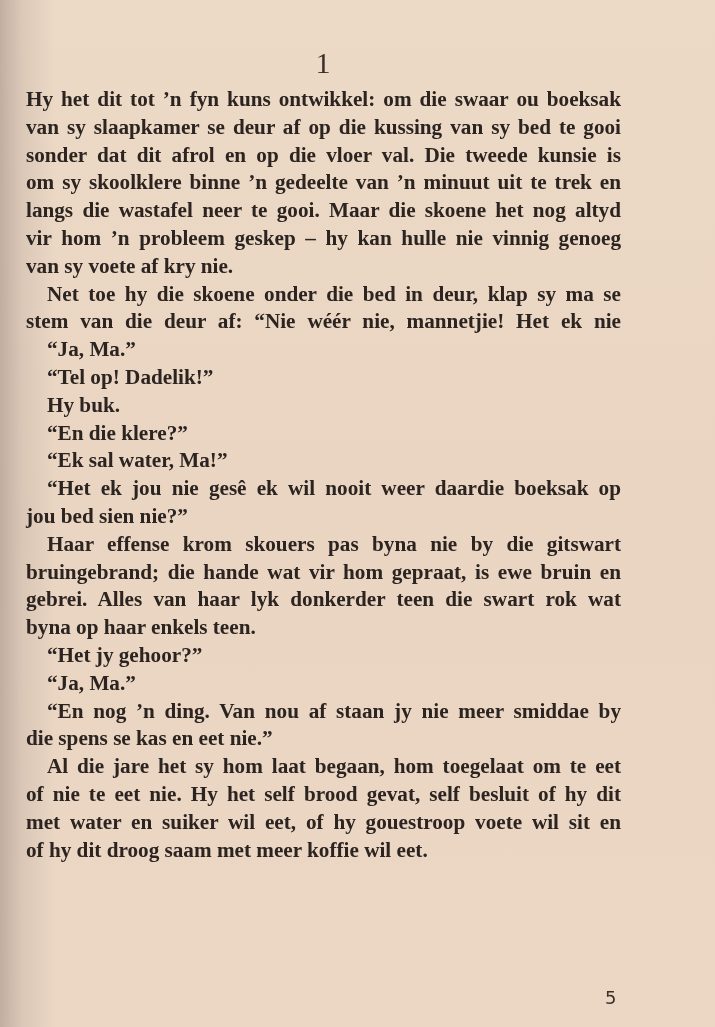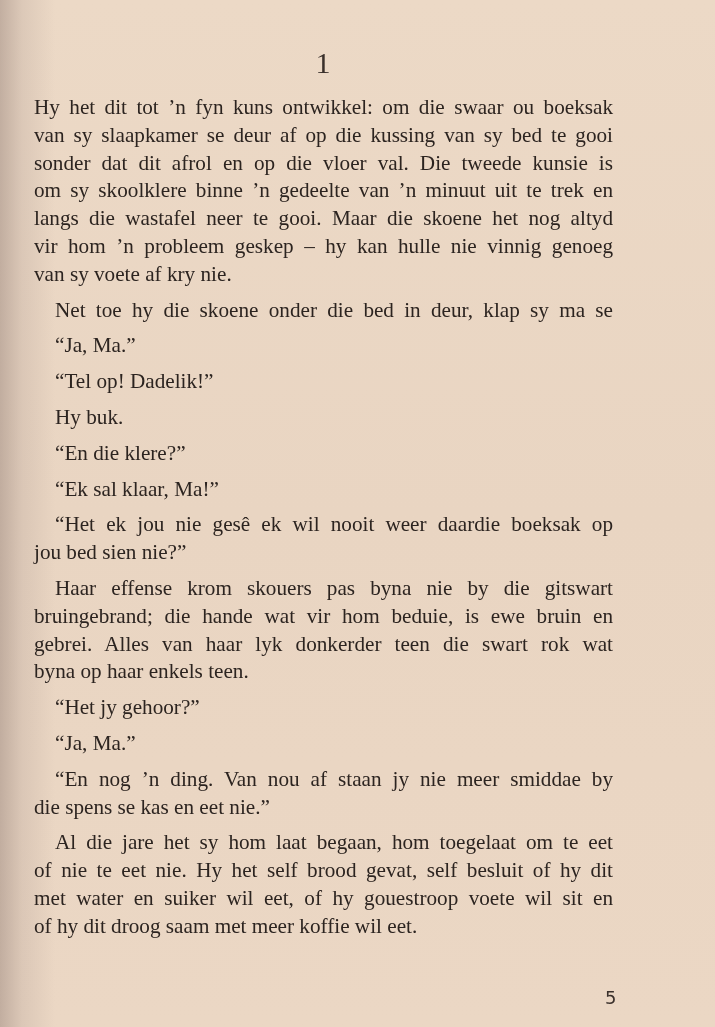--- a/index.html
+++ b/index.html
@@ -36,23 +36,24 @@
     .body-text {
       position: absolute;
       left: 26px;
       top: 86px;
       width: 595px;
       font-size: 21.2px;
       line-height: 27.8px;
       color: #2c2420;
     }
     .para {
-      margin: 8px;
+      margin: 0;
       text-align: justify;
       text-align-last: left;
+      font-weight: bold;
     }
     .para.indent {
       text-indent: 21px;
     }
     .line {
       display: block;
       white-space: nowrap;
     }
     .line.justify {
       text-align: justify;
@@ -79,43 +80,44 @@
         <span class="line justify">Hy het dit tot ’n fyn kuns ontwikkel: om die swaar ou boeksak</span>
         <span class="line justify" style="text-indent: 0px;">van sy slaapkamer se deur af op die kussing van sy bed te gooi</span>
         <span class="line justify" style="text-indent: 0px;">sonder dat dit afrol en op die vloer val. Die tweede kunsie is</span>
         <span class="line justify" style="text-indent: 0px;">om sy skoolklere binne ’n gedeelte van ’n minuut uit te trek en</span>
         <span class="line justify" style="text-indent: 0px;">langs die wastafel neer te gooi. Maar die skoene het nog altyd</span>
         <span class="line justify" style="text-indent: 0px;">vir hom ’n probleem geskep – hy kan hulle nie vinnig genoeg</span>
         <span class="line" style="text-indent: 0px;">van sy voete af kry nie.</span>
       </p>
       <p class="para indent">
         <span class="line justify" style="text-indent: 21px;">Net toe hy die skoene onder die bed in deur, klap sy ma se</span>
+        <span class="line justify" style="text-indent: 0px;">stem van die deur af: “Nie wéér nie, mannetjie! Het ek nie</span>
       </p>
       <p class="para indent">
         <span class="line" style="text-indent: 21px;">“Ja, Ma.”</span>
       </p>
       <p class="para indent">
         <span class="line" style="text-indent: 21px;">“Tel op! Dadelik!”</span>
       </p>
       <p class="para indent">
         <span class="line" style="text-indent: 21px;">Hy buk.</span>
       </p>
       <p class="para indent">
         <span class="line" style="text-indent: 21px;">“En die klere?”</span>
       </p>
       <p class="para indent">
-        <span class="line" style="text-indent: 21px;">“Ek sal klaar, Ma!”</span>
+        <span class="line" style="text-indent: 21px;">“Ek sal water, Ma!”</span>
       </p>
       <p class="para indent">
         <span class="line justify" style="text-indent: 21px;">“Het ek jou nie gesê ek wil nooit weer daardie boeksak op</span>
         <span class="line" style="text-indent: 0px;">jou bed sien nie?”</span>
       </p>
       <p class="para indent">
         <span class="line justify" style="text-indent: 21px;">Haar effense krom skouers pas byna nie by die gitswart</span>
-        <span class="line justify" style="text-indent: 0px;">bruingebrand; die hande wat vir hom beduie, is ewe bruin en</span>
+        <span class="line justify" style="text-indent: 0px;">bruingebrand; die hande wat vir hom gepraat, is ewe bruin en</span>
         <span class="line justify" style="text-indent: 0px;">gebrei. Alles van haar lyk donkerder teen die swart rok wat</span>
         <span class="line" style="text-indent: 0px;">byna op haar enkels teen.</span>
       </p>
       <p class="para indent">
         <span class="line" style="text-indent: 21px;">“Het jy gehoor?”</span>
       </p>
       <p class="para indent">
         <span class="line" style="text-indent: 21px;">“Ja, Ma.”</span>
       </p>
       <p class="para indent">

